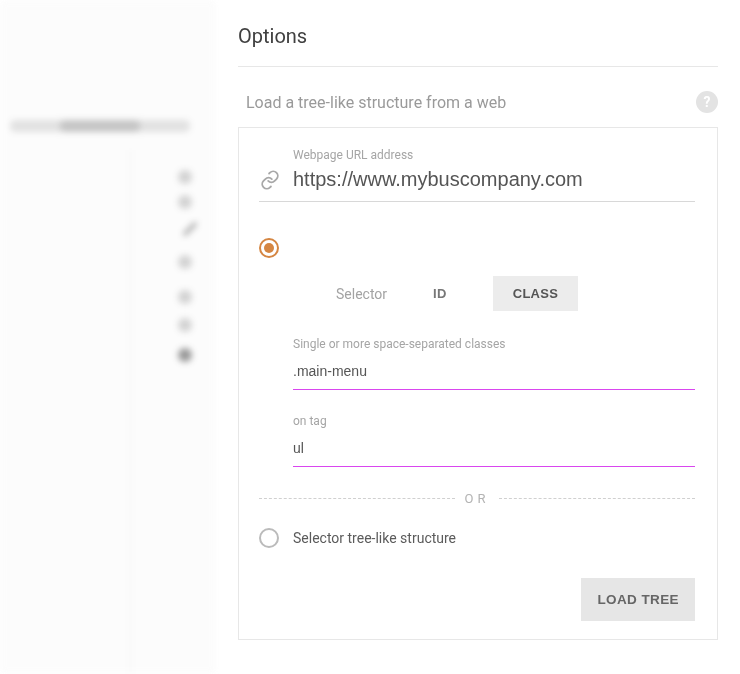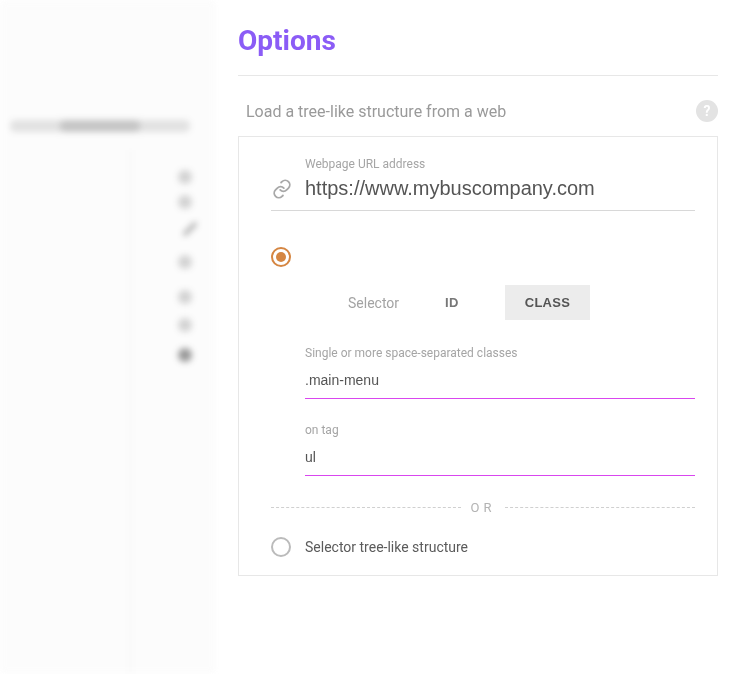--- a/index.html
+++ b/index.html
@@ -13,28 +13,28 @@
     .ghost .pip.p1 { top: 170px; }
     .ghost .pip.p2 { top: 195px; }
     .ghost .pip.p3 { top: 220px; background:#999; width:4px; height:18px; border-radius:2px; transform: rotate(45deg); }
     .ghost .pip.p4 { top: 255px; }
     .ghost .pip.p5 { top: 290px; }
     .ghost .pip.p6 { top: 318px; }
     .ghost .pip.p7 { top: 348px; background:#888; }
     .ghost .border { position: absolute; left:130px; top:150px; bottom:0; width:0; border-left:1px solid #eee; }
 
     .main { flex: 1; padding: 24px 22px 0 22px; background: #fff; }
-    .title { font-size: 28px; font-weight: 700; color: #8b5cf6; margin-bottom: 18px; }
+    .title { font-size: 20px; font-weight: 400; color: #404040; margin-bottom: 18px; }
     .rule { border: 0; border-top: 1px solid #e7e7e7; margin-bottom: 24px; }
 
     .section-head { display: flex; align-items: center; justify-content: space-between; margin-bottom: 14px; }
     .section-title { font-size: 16px; color: #9a9a9a; margin-left: 8px; }
     .help-circle { width: 22px; height: 22px; border-radius: 50%; background: #e3e3e3; color: #fff; font-size: 14px; font-weight: 700; display: flex; align-items: center; justify-content: center; cursor: pointer; }
 
-    .card { border: 1px solid #e7e7e7; padding: 20px 22px 18px 32px; }
+    .card { border: 1px solid #e7e7e7; padding: 20px 22px 18px 20px; }
 
     .field-label-sm { font-size: 12px; color: #a5a5a5; margin-bottom: 6px; }
     .url-row { display: flex; align-items: center; gap: 12px; border-bottom: 1px solid #d8d8d8; padding-bottom: 10px; margin-bottom: 36px; padding-left: 0; }
     .link-icon { color: #a8a8a8; display: flex; }
     .url-input { border: none; outline: none; font-size: 20px; color: #555; flex: 1; background: transparent; }
 
     .radio-row { display: flex; align-items: center; gap: 14px; margin-bottom: 18px; }
     .radio { width: 20px; height: 20px; border: 2px solid #bbb; border-radius: 50%; position: relative; cursor: pointer; flex-shrink: 0; }
     .radio.selected { border-color: #d58642; }
     .radio.selected::after { content: ""; position: absolute; top: 3px; left: 3px; width: 10px; height: 10px; border-radius: 50%; background: #d58642; }
@@ -119,16 +119,19 @@
         <div class="line"></div>
         <div class="txt">OR</div>
         <div class="line"></div>
       </div>
 
       <div class="radio-row" style="margin-bottom:0;">
         <div class="radio"></div>
         <div class="radio-label">Selector tree-like structure</div>
       </div>
 
+      <div class="footer-row">
+        <button class="load-btn">LOAD TREE</button>
+      </div>
 
     </div>
   </div>
 </div>
 
 </body></html>

